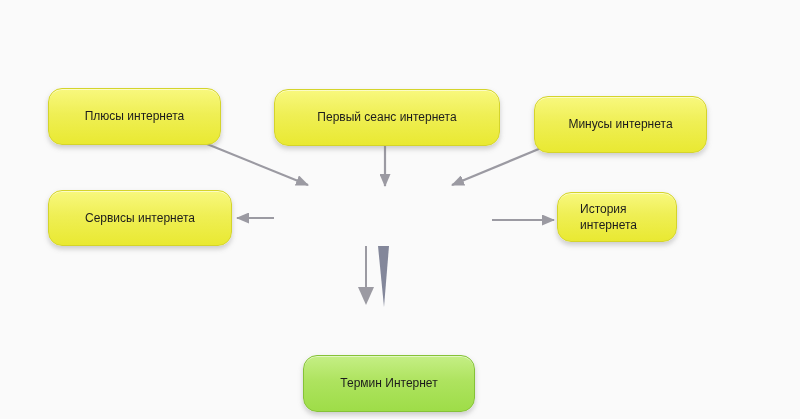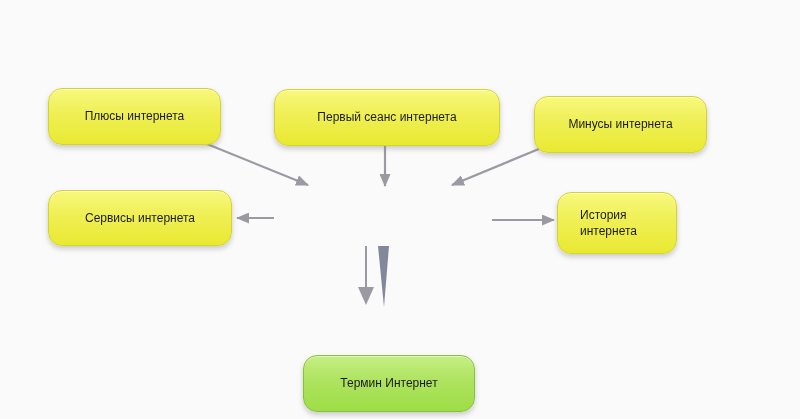--- a/index.html
+++ b/index.html
@@ -49,21 +49,21 @@
     justify-content: flex-start;
     text-align: left;
     padding-left: 22px;
     padding-right: 10px;
   }
   #node-plusy      { left: 48px;  top: 88px;  width: 173px; height: 57px; }
   #node-pervyi     { left: 274px; top: 89px;  width: 226px; height: 57px; }
   #node-minusy     { left: 534px; top: 96px;  width: 173px; height: 57px; }
   #node-otlichiya  { left: 48px;  top: 190px; width: 184px; height: 56px; }
   #node-servisy    { left: 274px; top: 189px; width: 218px; height: 57px; }
-  #node-istoriya   { left: 557px; top: 192px; width: 120px; height: 62px; }
+  #node-istoriya   { left: 557px; top: 192px; width: 120px; height: 50px; }
   #node-termin     { left: 303px; top: 307px; width: 172px; height: 57px; }
 </style>
 </head>
 <body>
 
 <div id="canvas">
 
   <svg id="edges" width="800" height="419" viewBox="0 0 800 419" xmlns="http://www.w3.org/2000/svg">
     <defs>
       <marker id="ah" viewBox="0 0 13 11" refX="12" refY="5.5" markerWidth="13" markerHeight="11" markerUnits="userSpaceOnUse" orient="auto">

